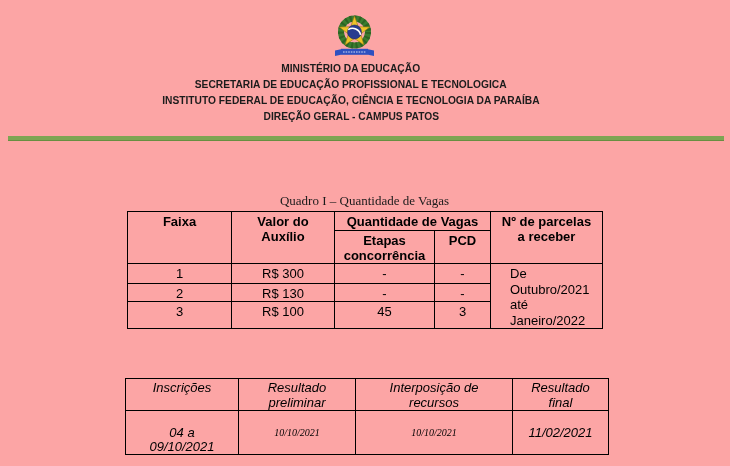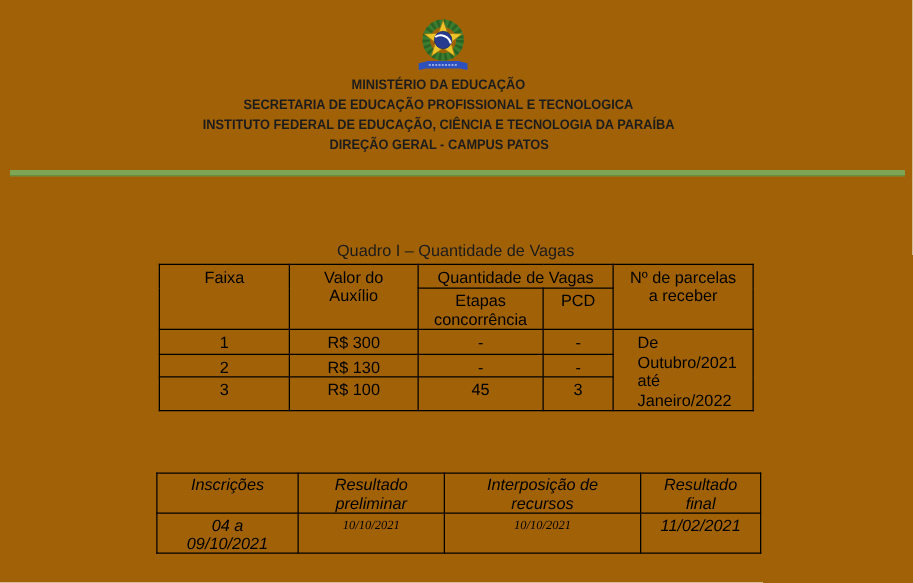--- a/index.html
+++ b/index.html
@@ -1,64 +1,65 @@
 <!DOCTYPE html>
 <html><head>
 <meta charset="utf-8">
 <style>
   html,body{margin:0;padding:0;background:#fff;}
   .page{
     position:relative;
     width:730px;height:466px;
-    background:#a16207;
+    background:#fca5a5;
     font-family:"Liberation Sans","DejaVu Sans",sans-serif;
     color:#111;
     overflow:hidden;
   }
   
   .logo{position:absolute;left:327px;top:13px;width:55px;height:46px;}
   .org-block{
     position:absolute;left:-14px;top:60px;width:730px;
     text-align:center;
   }
   .org-line{line-height:16px;font-size:11px;font-weight:bold;color:#1c1c1c;}
   .org-line span{display:inline-block;transform:scaleX(0.93);white-space:nowrap;}
   .green-rule{
     position:absolute;left:8px;top:136px;width:716px;height:4px;
     background:#7da553;border-bottom:1.5px solid #688e41;
   }
   
   .q-title{
     position:absolute;text-align:center;font-size:13px;color:#1b1b1b;
     white-space:nowrap;
+    font-family:Liberation Serif, serif;
   }
   .q1-title{left:127px;top:193px;width:475px;}
   .q2-title{left:125px;top:361px;width:483px;}
   
   table{
     position:absolute;border-collapse:collapse;table-layout:fixed;
     font-size:13px;color:#000;
   }
   th,td{
     border:1.5px solid #000;
     vertical-align:top;text-align:center;
     padding:2px 2px 0 2px;line-height:15px;
     overflow:hidden;
   }
   .pre{white-space:pre-line;}
   
   .q1{left:127px;top:211px;width:475px;}
-  .q1 th{font-weight:normal;}
+  .q1 th{font-weight:bold;}
   .q1 .parcelas-cell{
     text-align:left;padding-left:19px;line-height:15.5px;font-weight:normal;
   }
   
   .q2{left:125px;top:378px;width:483px;font-style:italic;}
   .q2 th{font-weight:normal;line-height:14.5px;padding-top:2px;}
-  .q2 td{padding-top:3px;line-height:14px;}
+  .q2 td{padding-top:15px;line-height:14px;}
   .q2 td.serif{
     font-family:"Liberation Serif","DejaVu Serif",serif;
     font-size:10px;
   }
 </style>
 </head>
 <body>
 
 <div class="page">
 

